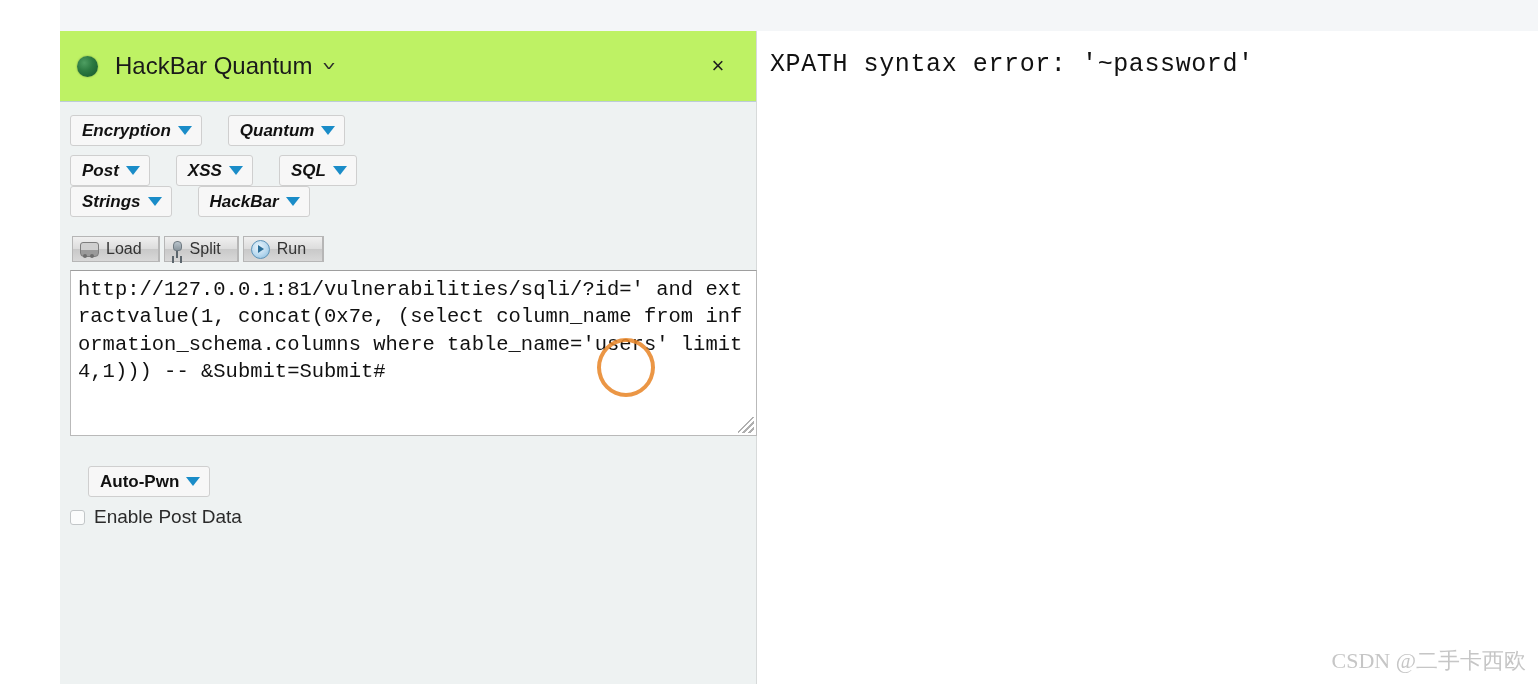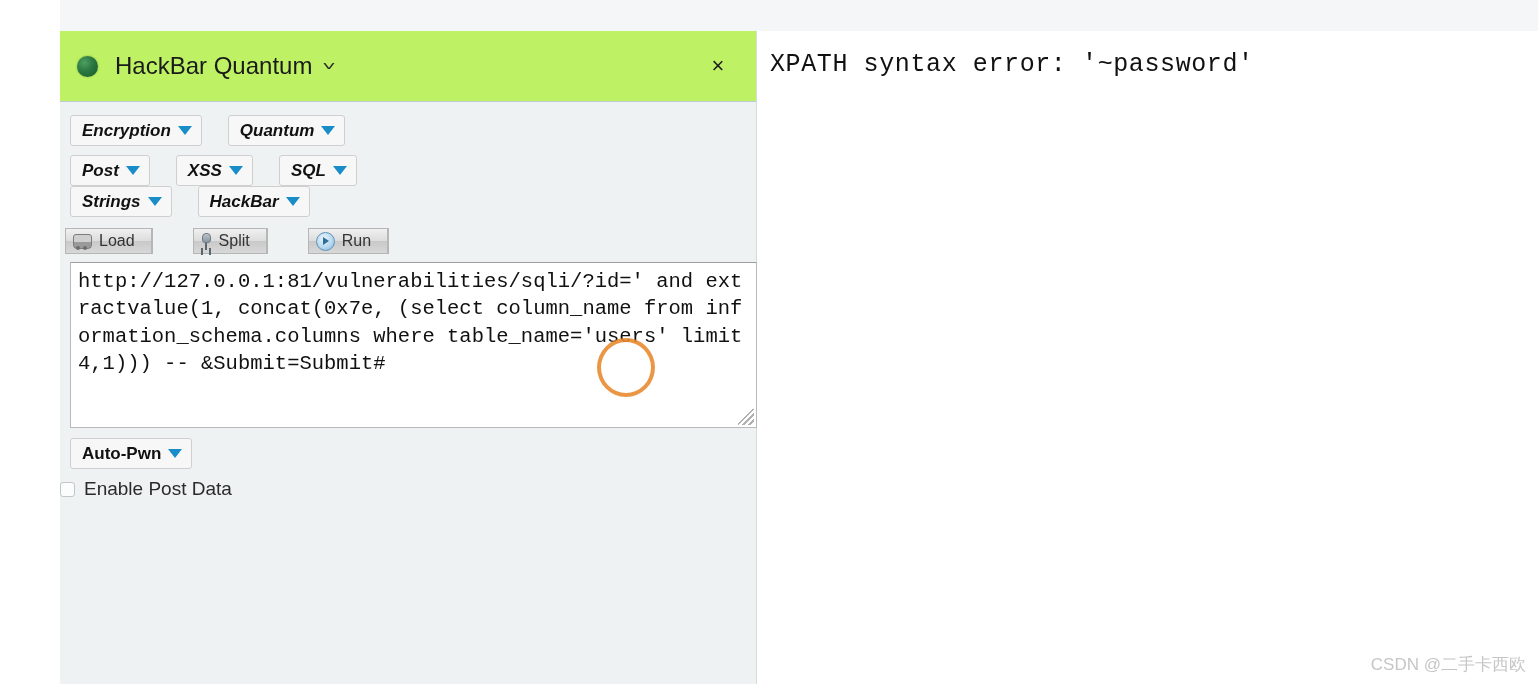--- a/index.html
+++ b/index.html
@@ -127,23 +127,22 @@
     margin-left: 7px;
     border-left: 7px solid transparent;
     border-right: 7px solid transparent;
     border-top: 9px solid #1a8cc8;
     flex: none;
   }
 
   
   #tool-row {
     display: flex;
-    margin-top: 11px;
-    padding-left: 5px;
-    gap: 36px;
+    margin-top: 19px;
+    padding-left: 12px;
   }
   .tool-btn {
     display: inline-flex;
     align-items: center;
     gap: 7px;
     height: 26px;
     padding: 0 16px 0 7px;
     background: linear-gradient(to bottom, #f0f0f0 0%, #dddddd 48%, #c9c9c9 52%, #d8d8d8 100%);
     border: 1px solid #b6b6b6;
     border-right-width: 2px;
@@ -248,26 +247,27 @@
     width: 16px; height: 16px;
     pointer-events: none;
     background:
       linear-gradient(135deg, transparent 0 44%, #b0b0b0 44% 52%, transparent 52% 100%),
       linear-gradient(135deg, transparent 0 62%, #b0b0b0 62% 70%, transparent 70% 100%),
       linear-gradient(135deg, transparent 0 80%, #b0b0b0 80% 88%, transparent 88% 100%);
   }
 
   
   #autopwn-row {
-    margin-top: 10px;
-    padding-left: 10px;
+    margin-top: 30px;
+    padding-left: 28px;
   }
   .check-row {
     display: flex;
     align-items: center;
+    padding-left: 10px;
     margin-top: 9px;
     cursor: pointer;
   }
   .check-box {
     width: 15px; height: 15px;
     border: 1px solid #c2c6c8;
     border-radius: 3px;
     background: #fbfcfc;
     flex: none;
     box-sizing: border-box;
@@ -310,23 +310,23 @@
     box-sizing: border-box;
     pointer-events: none;
     opacity: .88;
   }
 
   
   #watermark {
     position: absolute;
     right: 12px;
     bottom: 8px;
-    font-size: 17px;
+    font-size: 22px;
     color: #c6c6c6;
-    font-family: Liberation Sans, sans-serif;
+    font-family: Liberation Serif, serif;
     white-space: nowrap;
   }
 </style>
 </head>
 <body>
 
 <div id="page">
 
   <div id="left-gutter"></div>
   <div id="top-strip"></div>

